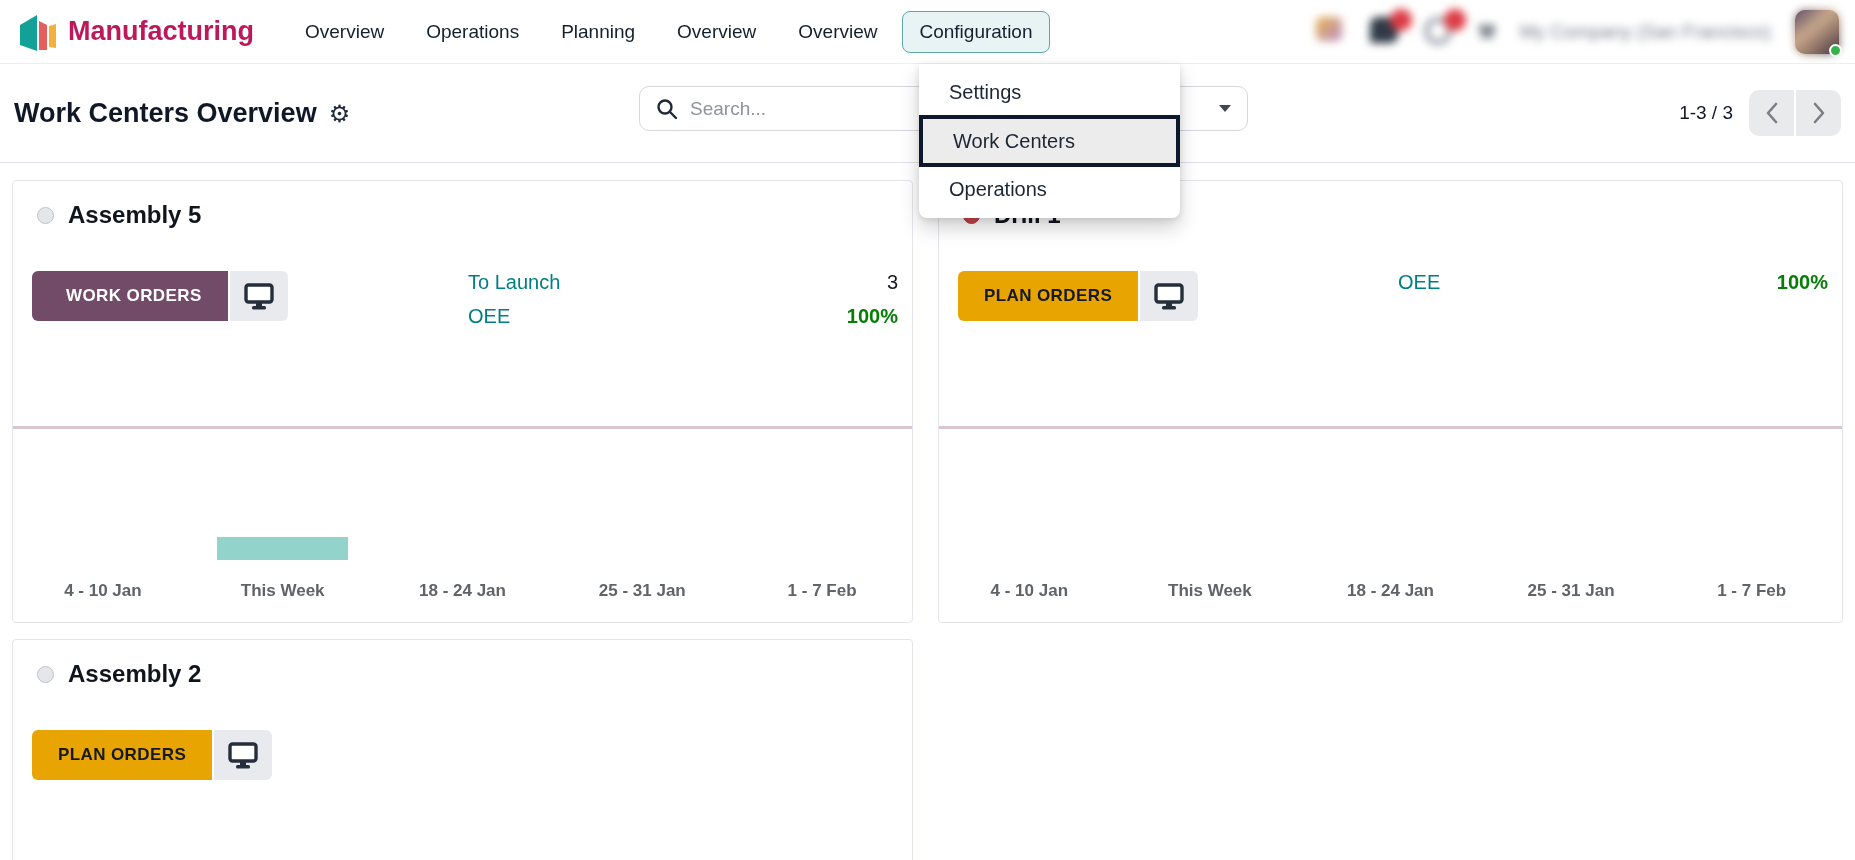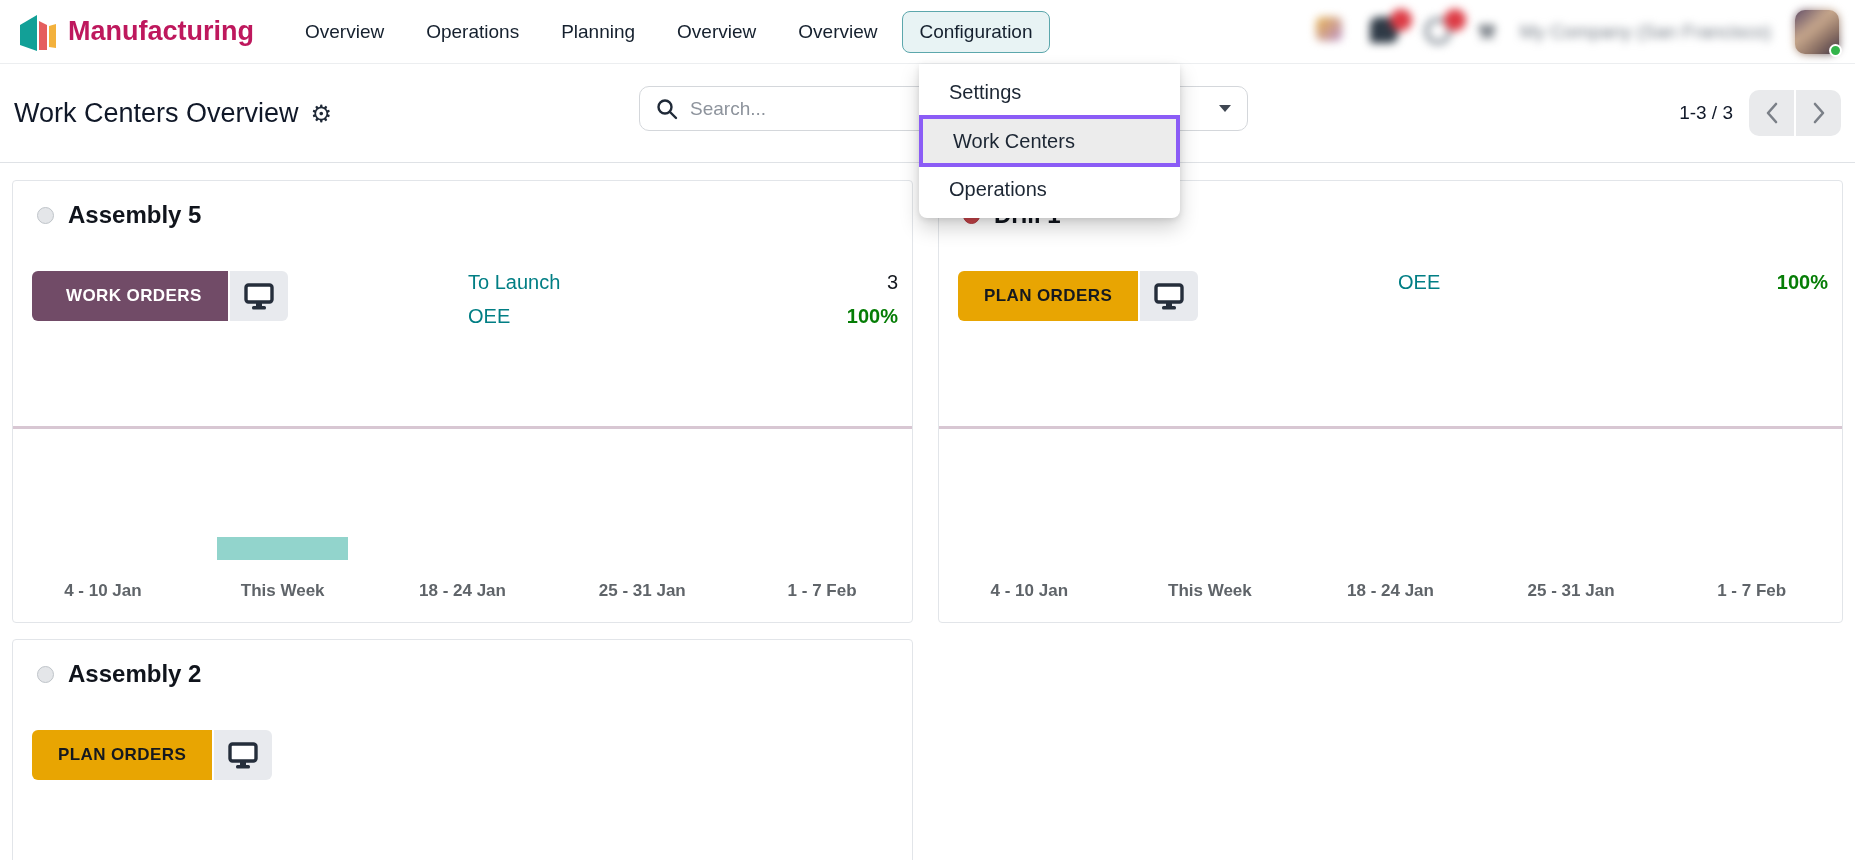--- a/index.html
+++ b/index.html
@@ -28,21 +28,21 @@
   .company { font-size:19px; color:#737b85; white-space:nowrap; }
   .avatar { width:44px; height:44px; border-radius:10px; position:relative; flex:none;
     background:linear-gradient(140deg,#5d4a66 0%, #c9a98d 40%, #8a6f63 70%, #3e3347 100%); }
   .avatar .presence { position:absolute; right:-3px; bottom:-3px; width:13px; height:13px;
     border-radius:50%; background:#33b44a; border:2px solid #fff; filter:none; }
 
   
   .control-panel { position:relative; height:99px; border-bottom:1px solid #dfe2e6; background:#fff; }
   .cp-title { position:absolute; left:14px; top:50%; transform:translateY(-50%);
     display:flex; align-items:center; gap:12px; }
-  .cp-title h1 { font-size:27px; font-weight:400; color:#101828; white-space:nowrap; }
+  .cp-title h1 { font-size:27px; font-weight:700; color:#101828; white-space:nowrap; }
   .gear { font-size:24px; color:#1f2937; line-height:1; cursor:pointer; }
   .searchbar { position:absolute; left:639px; top:22px; width:609px; height:45px;
     border:1px solid #d4d7db; border-radius:10px; background:#fff;
     display:flex; align-items:center; padding:0 16px; }
   .searchbar input { flex:1; border:none; outline:none; font-size:19px; color:#1f2937;
     background:transparent; margin-left:12px; font-family:inherit; }
   .searchbar input::placeholder { color:#8d939c; }
   .search-caret { width:0; height:0; border-left:6px solid transparent; border-right:6px solid transparent;
     border-top:7px solid #3f4752; margin-left:10px; cursor:pointer; }
   .pager { position:absolute; right:14px; top:50%; transform:translateY(-50%);
@@ -53,21 +53,21 @@
     display:flex; align-items:center; justify-content:center; }
   .pager-btn.prev { border-radius:10px 0 0 10px; }
   .pager-btn.next { border-radius:0 10px 10px 0; }
 
   
   .dropdown { position:absolute; left:919px; top:64px; width:261px; background:#fff;
     border-radius:0 0 8px 8px; box-shadow:0 10px 20px rgba(0,0,0,.18), 0 2px 6px rgba(0,0,0,.10);
     padding:6px 0; z-index:40; }
   .dd-item { height:45px; display:flex; align-items:center; padding-left:30px;
     font-size:20px; color:#1c2633; cursor:pointer; }
-  .dd-item.highlighted { height:52px; background:#ececec; border:4px solid #8b5cf6; }
+  .dd-item.highlighted { height:52px; background:#ececec; border:4px solid #0f172a; }
 
   
   .content { padding:17px 12px 0; display:flex; flex-wrap:wrap; gap:16px 25px; }
   .card { background:#fff; border:1px solid #e2e5e9; border-radius:4px; position:relative;
     height:443px; overflow:hidden; }
   .card.w1 { width:901px; }
   .card.w2 { width:905px; }
   .card-header { padding:20px 24px 0; display:flex; align-items:center; gap:14px; }
   .status-dot { width:17px; height:17px; border-radius:50%; flex:none; cursor:pointer; }
   .status-dot.grey { background:#e4e6e9; border:1px solid #bfc4c9; }

